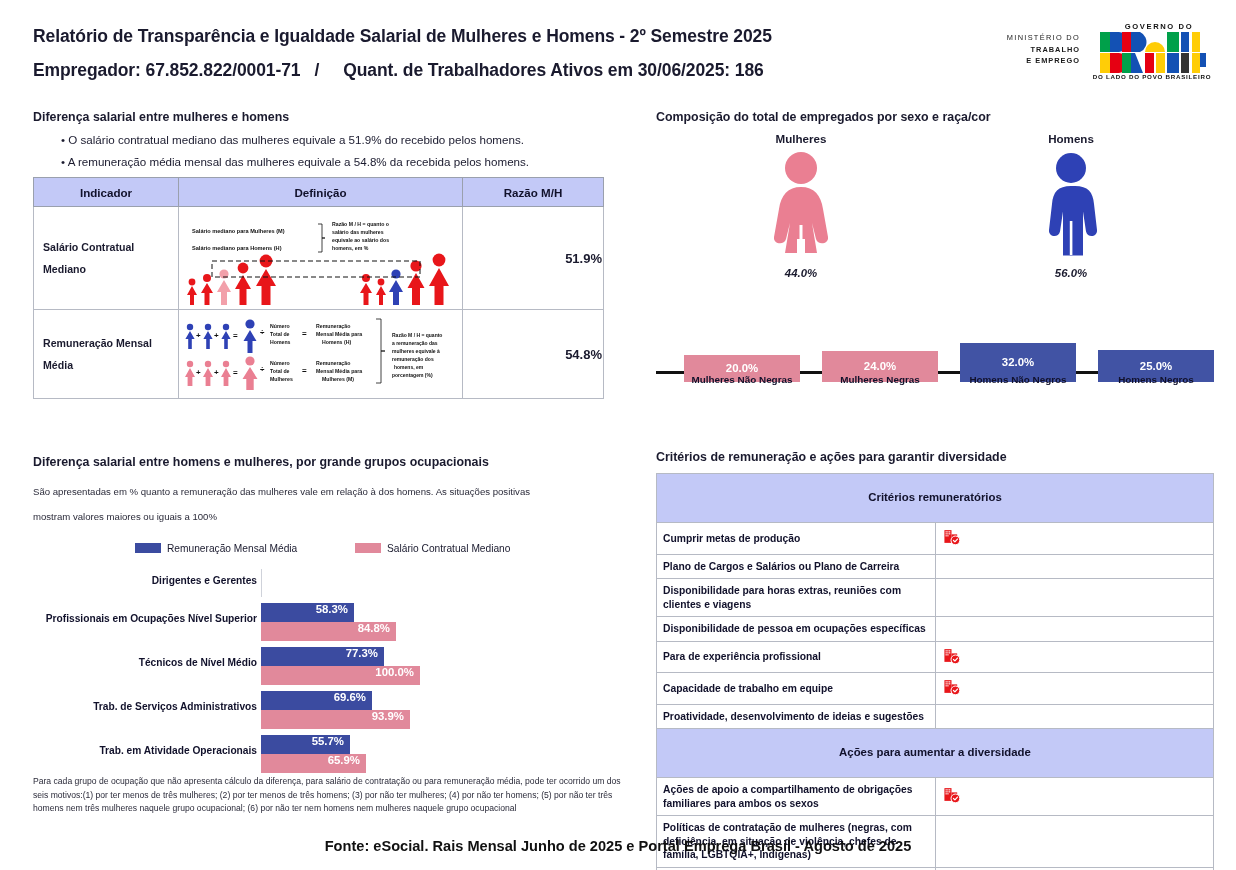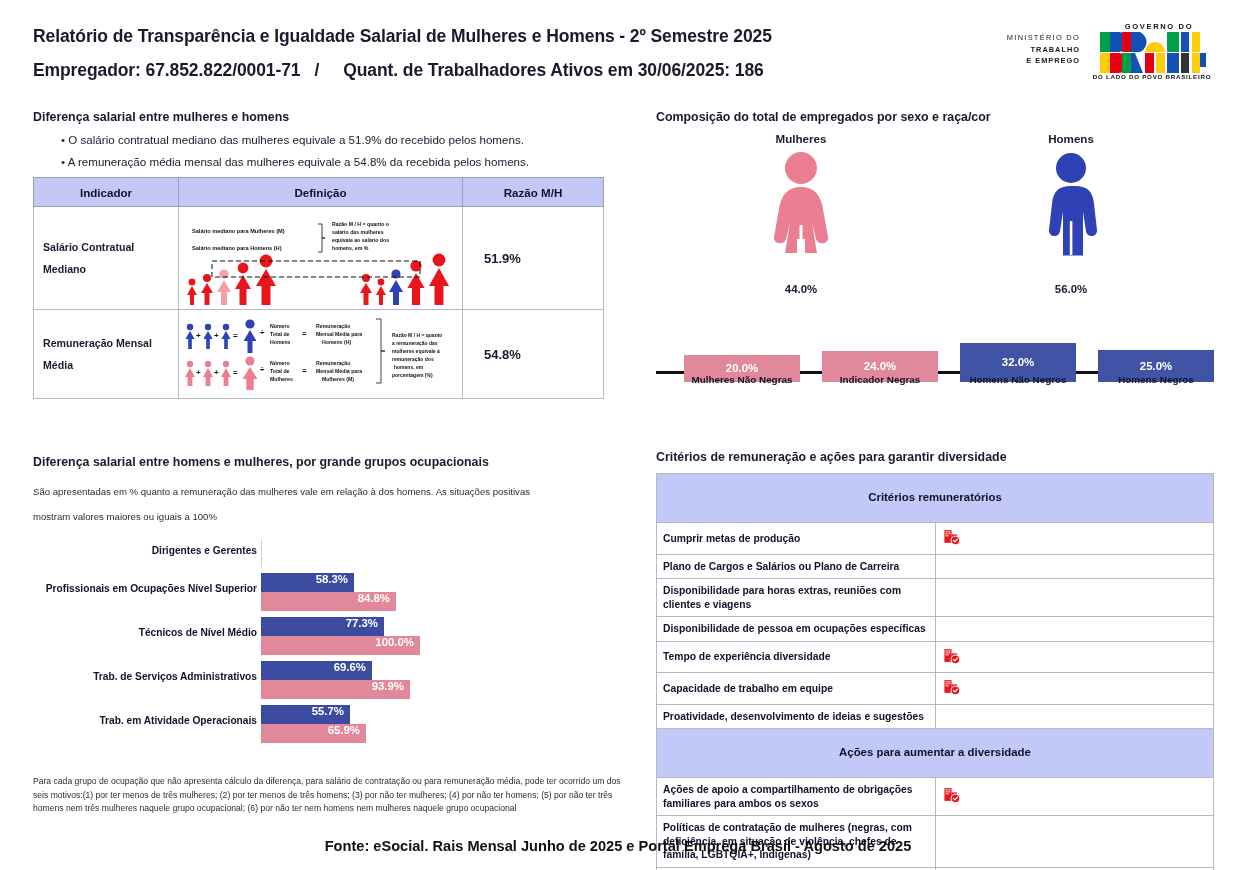--- a/index.html
+++ b/index.html
@@ -36,31 +36,31 @@
 
   table.t1{border-collapse:collapse;width:563px;table-layout:fixed;margin-top:4px;
            border:1px solid #9aa0ad;}
   table.t1 th{background:#c3c9f7;border:1px solid #9aa0ad;font-size:11.6px;font-weight:bold;
            height:26px;color:#11112b;}
   table.t1 td{border:1px solid #b6bac4;vertical-align:middle;}
   .c-ind{width:142px;}
   .c-def{width:281px;}
   .c-raz{width:138px;}
   .ind-txt{font-size:10.6px;font-weight:bold;padding:0 8px;line-height:22px;}
-  .raz-val{font-size:13px;font-weight:bold;text-align:left;padding-left:20px;}
+  .raz-val{font-size:13px;font-weight:bold;text-align:right;padding-left:20px;}
 
   .diagbox{position:relative;height:100%;}
   svg.diag{display:block;}
 
   
   .rt{position:absolute;left:656px;top:110px;width:558px;}
   .persons{position:relative;height:180px;margin-top:8px;}
   .pcol{position:absolute;top:0;width:170px;text-align:center;}
   .pcol .plabel{font-size:11.6px;font-weight:bold;margin-bottom:6px;}
-  .pcol .pval{font-size:11.4px;font-weight:bold;margin-top:20px;}
+  .pcol .pval{font-size:11.4px;font-weight:bold;margin-top:4px;font-style:italic;}
 
   .compbars{position:relative;height:68px;margin-top:12px;}
   .compbars .axis{position:absolute;left:0;top:47px;width:546px;height:3px;background:#111;}
   .cb{position:absolute;bottom:10px;text-align:center;color:#fff;font-size:11.4px;font-weight:bold;
       line-height:1.1;display:flex;align-items:center;justify-content:center;}
   .cb-label{position:absolute;top:50px;font-size:9.9px;font-weight:bold;text-align:center;color:#11112b;}
 
   
   .bl{position:absolute;left:33px;top:455px;width:600px;}
   .bl .note{font-size:9.6px;color:#2b2b3a;margin-top:10px;line-height:25px;}
@@ -310,41 +310,49 @@
       <div class="axis"></div>
 
       <div class="cb" style="left:28px;width:116px;height:27px;background:#e1899b;">
         <span>20.0%</span>
       </div>
       <div class="cb-label" style="left:10px;width:152px;">Mulheres Não Negras</div>
 
       <div class="cb" style="left:166px;width:116px;height:31px;background:#e1899b;">
         <span>24.0%</span>
       </div>
-      <div class="cb-label" style="left:148px;width:152px;">Indicador Negras</div>
+      <div class="cb-label" style="left:148px;width:152px;">Mulheres Negras</div>
 
       <div class="cb" style="left:304px;width:116px;height:39px;background:#4153a4;">
         <span>32.0%</span>
       </div>
       <div class="cb-label" style="left:286px;width:152px;">Homens Não Negros</div>
 
       <div class="cb" style="left:442px;width:116px;height:32px;background:#4153a4;">
         <span>25.0%</span>
       </div>
       <div class="cb-label" style="left:424px;width:152px;">Homens Negros</div>
     </div>
   </div>
 
   <div class="bl">
     <div class="sec-title">Diferença salarial entre homens e mulheres, por grande grupos ocupacionais</div>
     <div class="note">
       <div>São apresentadas em % quanto a remuneração das mulheres vale em relação à dos homens. As situações positivas</div>
       <div>mostram valores maiores ou iguais a 100%</div>
     </div>
 
+    <div class="legend">
+      <div class="item" style="left:102px;">
+        <span class="sw" style="background:#3b4ba0;"></span><span>Remuneração Mensal Média</span>
+      </div>
+      <div class="item" style="left:322px;">
+        <span class="sw" style="background:#e1899b;"></span><span>Salário Contratual Mediano</span>
+      </div>
+    </div>
 
     <div class="barchart">
       <div class="baseline"></div>
 
       <div class="grp" style="top:0px;height:30px;">
         <div class="cat" style="top:6px;">Dirigentes e Gerentes</div>
       </div>
 
       <div class="grp" style="top:34px;height:40px;">
         <div class="cat" style="top:10px;">Profissionais em Ocupações Nível Superior</div>
@@ -430,21 +438,21 @@
         <td>Disponibilidade para horas extras, reuniões com clientes e viagens</td>
         <td class="mark"></td>
       </tr>
 
       <tr class="rowc">
         <td>Disponibilidade de pessoa em ocupações específicas</td>
         <td class="mark"></td>
       </tr>
 
       <tr class="rowc">
-        <td>Tempo de experiência diversidade</td>
+        <td>Para de experiência profissional</td>
         <td class="mark">
           <svg width="17" height="17" viewBox="0 0 24 24">
             <rect x="2" y="3" width="10" height="18" fill="#e8161a"></rect>
             <rect x="12" y="9" width="8" height="12" fill="#e8161a"></rect>
             <g fill="#ffffff">
               <rect x="3.6" y="4.6" width="1.7" height="1.7"></rect>
                   <rect x="6.1" y="4.6" width="1.7" height="1.7"></rect>
                   <rect x="8.6" y="4.6" width="1.7" height="1.7"></rect>
               <rect x="3.6" y="7.4" width="1.7" height="1.7"></rect>
                   <rect x="6.1" y="7.4" width="1.7" height="1.7"></rect>

